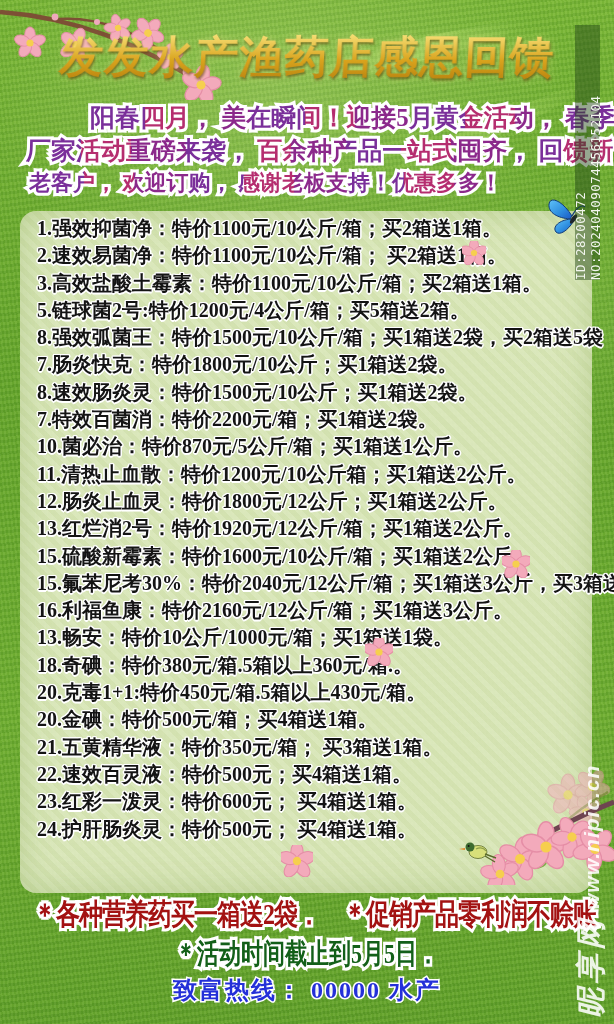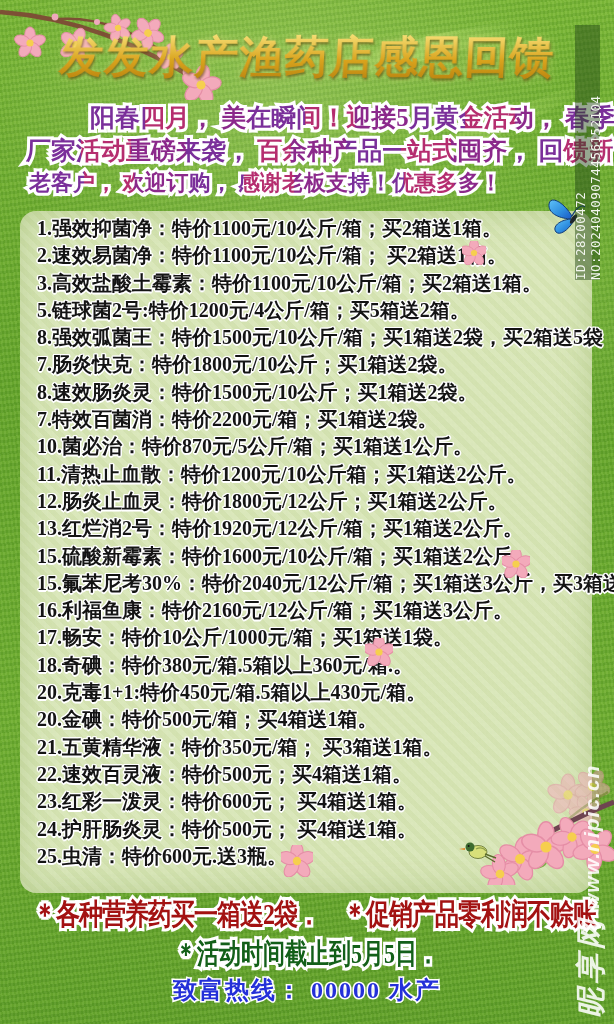--- a/index.html
+++ b/index.html
@@ -150,29 +150,28 @@
         <li>7.肠炎快克：特价1800元/10公斤；买1箱送2袋。</li>
         <li>8.速效肠炎灵：特价1500元/10公斤；买1箱送2袋。</li>
         <li>7.特效百菌消：特价2200元/箱；买1箱送2袋。</li>
         <li>10.菌必治：特价870元/5公斤/箱；买1箱送1公斤。</li>
         <li>11.清热止血散：特价1200元/10公斤箱；买1箱送2公斤。</li>
         <li>12.肠炎止血灵：特价1800元/12公斤；买1箱送2公斤。</li>
         <li>13.红烂消2号：特价1920元/12公斤/箱；买1箱送2公斤。</li>
         <li>15.硫酸新霉素：特价1600元/10公斤/箱；买1箱送2公斤。</li>
         <li>15.氟苯尼考30%：特价2040元/12公斤/箱；买1箱送3公斤，买3箱送1箱。</li>
         <li>16.利福鱼康：特价2160元/12公斤/箱；买1箱送3公斤。</li>
-        <li>17.畅安：特价10公斤/1000元/箱；买1箱送1袋。</li>
+        <li>13.畅安：特价10公斤/1000元/箱；买1箱送1袋。</li>
         <li>18.奇碘：特价380元/箱.5箱以上360元/箱.。</li>
         <li>20.克毒1+1:特价450元/箱.5箱以上430元/箱。</li>
         <li>20.金碘：特价500元/箱；买4箱送1箱。</li>
         <li>21.五黄精华液：特价350元/箱； 买3箱送1箱。</li>
         <li>22.速效百灵液：特价500元；买4箱送1箱。</li>
         <li>23.红彩一泼灵：特价600元； 买4箱送1箱。</li>
         <li>24.护肝肠炎灵：特价500元； 买4箱送1箱。</li>
-        <li>25.虫清：特价600元.送3瓶。</li>
       </ul>
   </div>
 
   <svg class="deco" style="left:546px;top:194px;width:42px;height:44px" viewBox="0 0 42 44">
     <defs>
       <linearGradient id="bw" x1="0" y1="0" x2="1" y2="1">
         <stop offset="0" stop-color="#5fc1f8"></stop>
           <stop offset="0.55" stop-color="#2f8fe0"></stop>
           <stop offset="1" stop-color="#1a57c4"></stop>
       </linearGradient>

